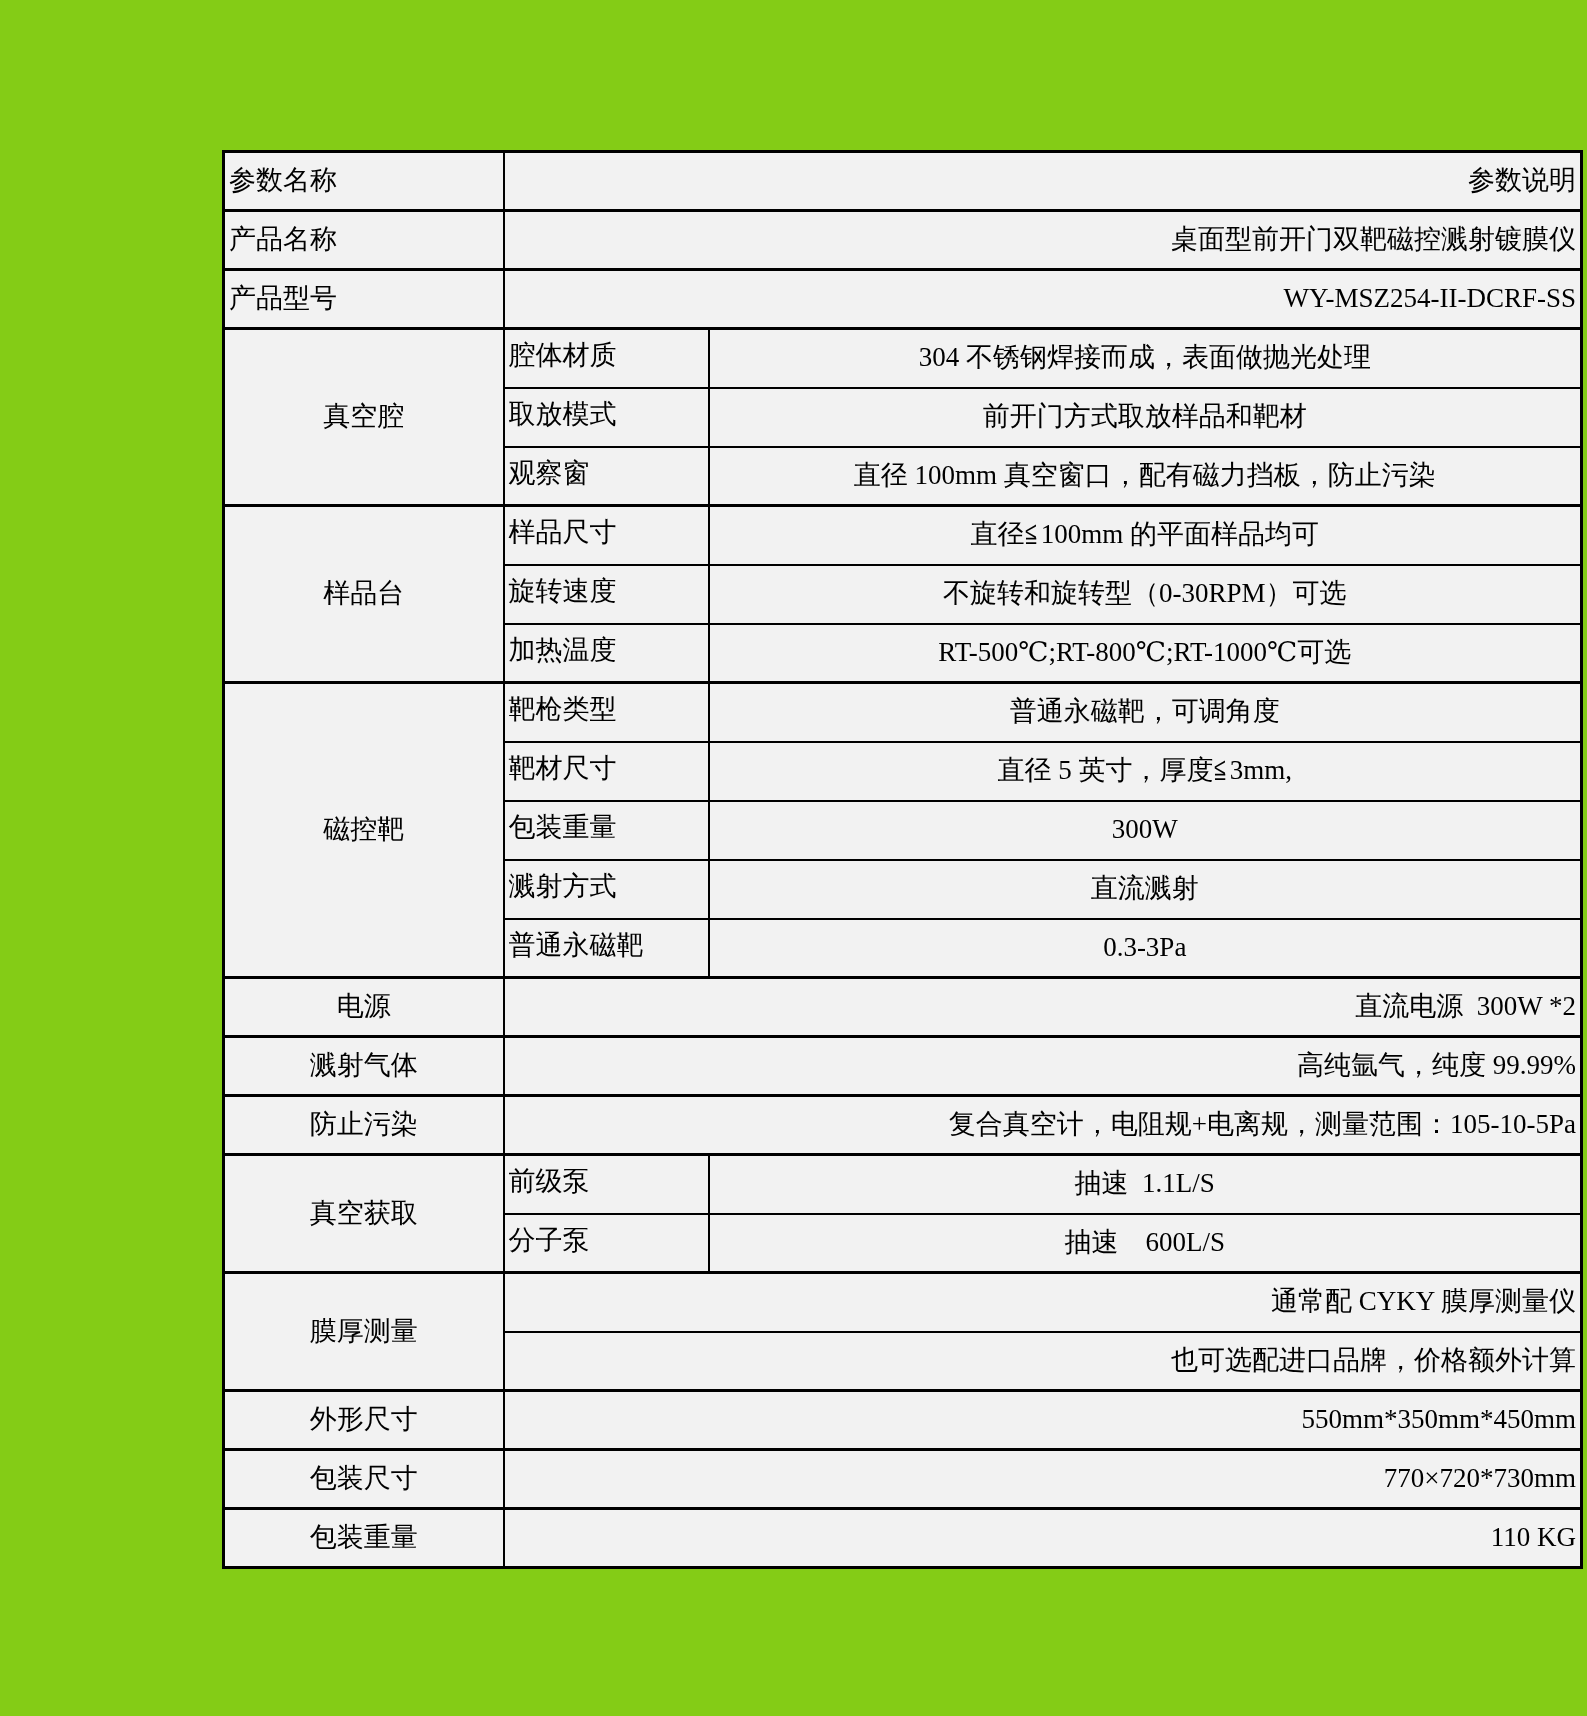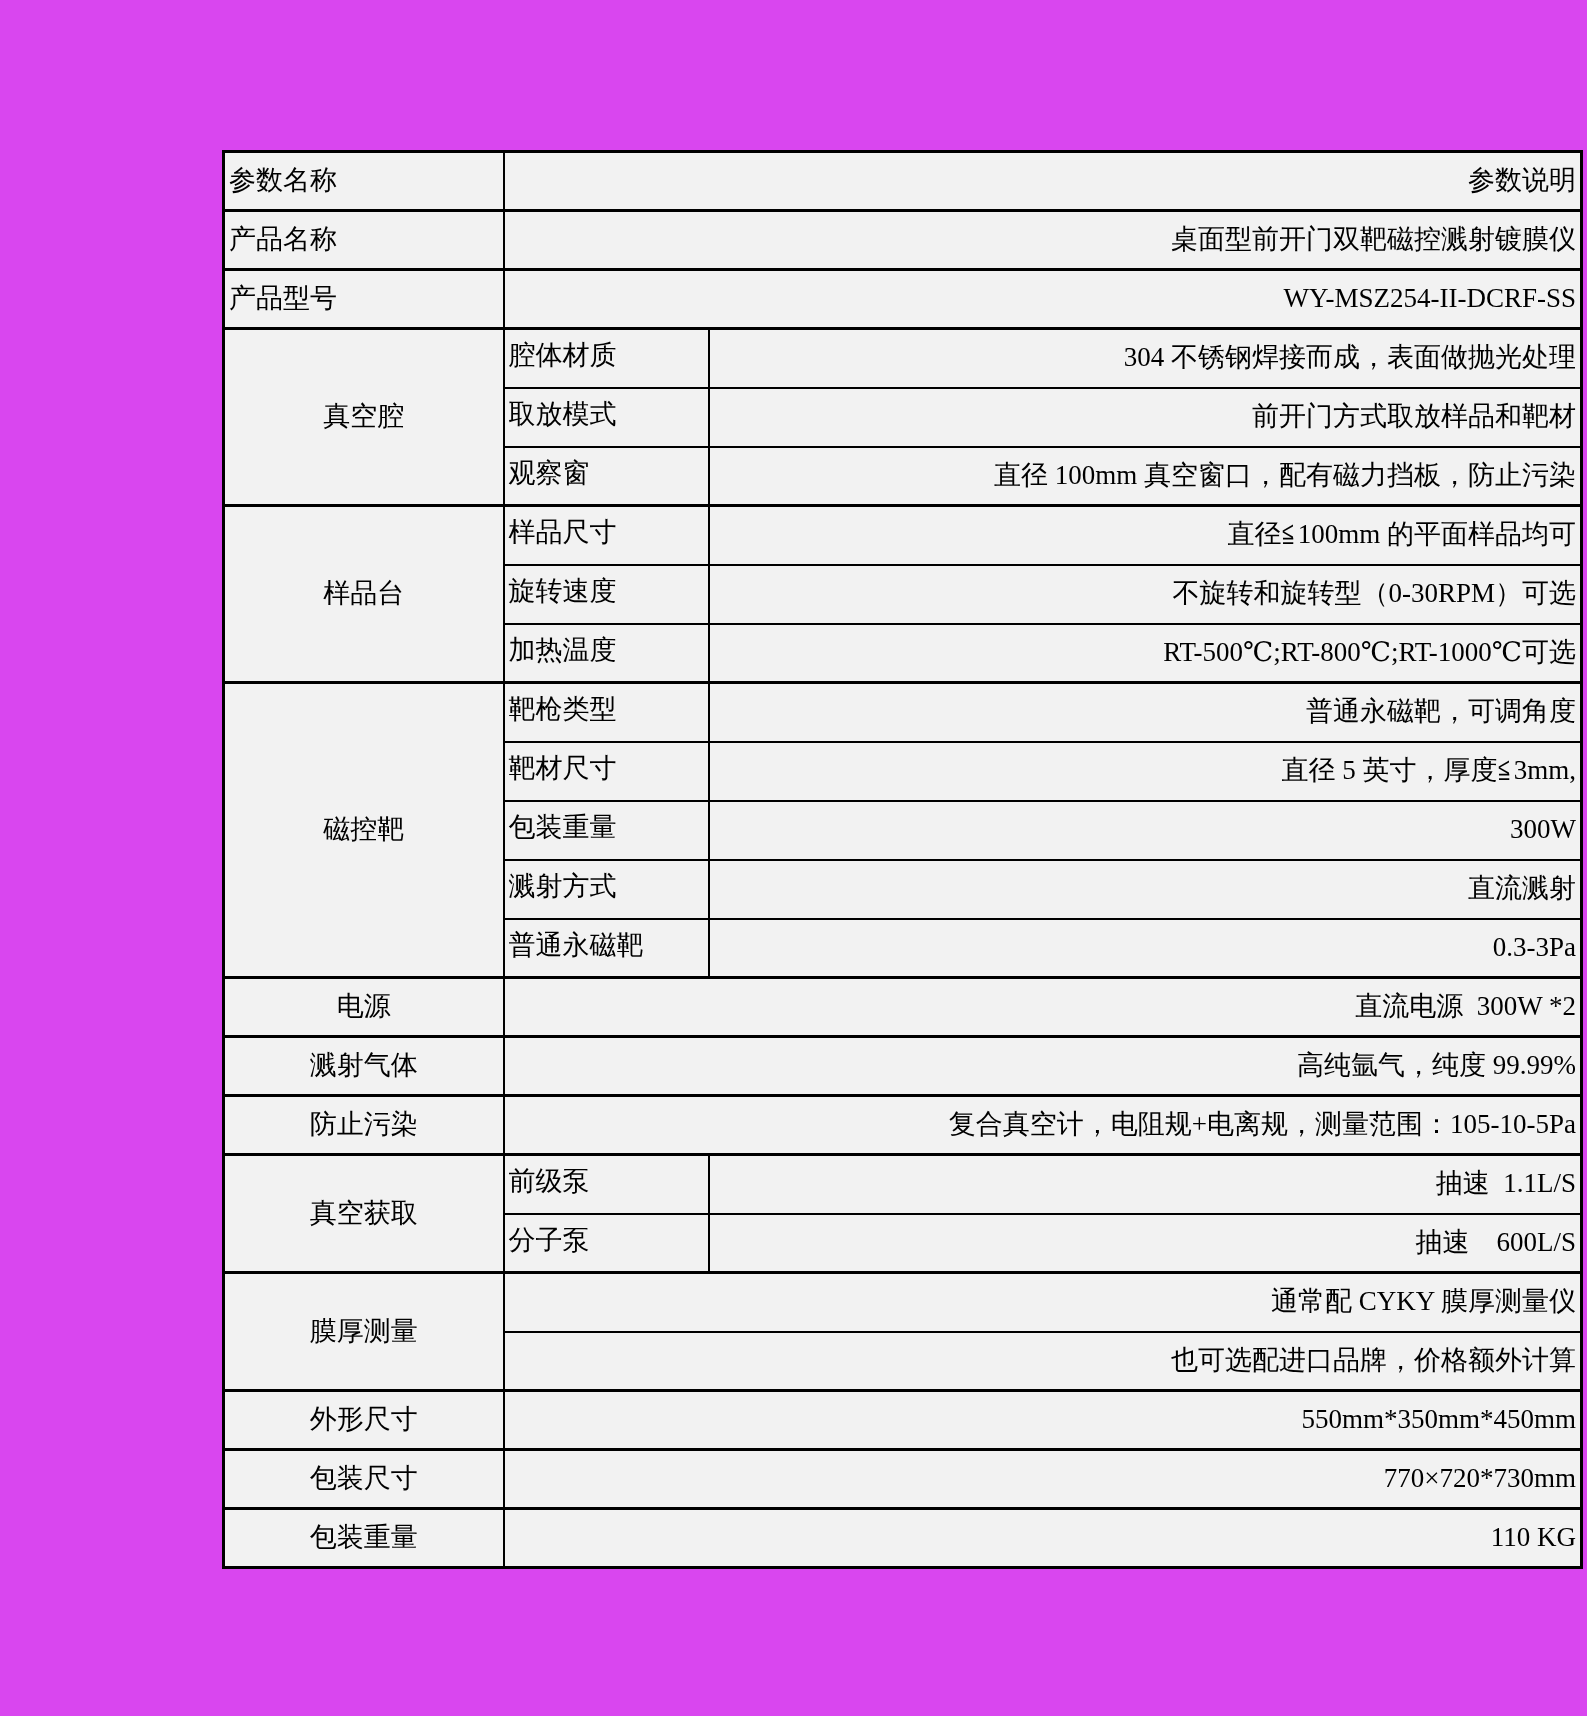--- a/index.html
+++ b/index.html
@@ -5,21 +5,21 @@
   html, body {
     margin: 0;
     padding: 0;
     background: #ffffff;
     font-family: "Liberation Serif", "DejaVu Serif", serif;
   }
   .page {
     position: relative;
     width: 1587px;
     height: 1716px;
-    background: #d946ef;
+    background: #84cc16;
     overflow: hidden;
   }
   table.spec-table {
     position: absolute;
     left: 222px;
     top: 150px;
     width: 1358px;
     border-collapse: collapse;
     table-layout: fixed;
     border: 3px solid #000000;
@@ -34,21 +34,21 @@
     white-space: pre-wrap;
     overflow: hidden;
     padding: 0 4px;
   }
   table.spec-table tr { height: 59px; }
   
   table.spec-table tr.sec > td { border-top-width: 3px; }
   td.label-left  { text-align: left; }
   td.label-center{ text-align: center; }
   td.sub-label   { text-align: left; font-family: Liberation Mono, monospace; }
-  td.desc        { text-align: right; }
+  td.desc        { text-align: center; }
   td.value       { text-align: right; }
 </style>
 </head>
 <body>
 
 <div class="page">
   <table class="spec-table">
     <colgroup>
       <col style="width:280px">
       <col style="width:205px">

